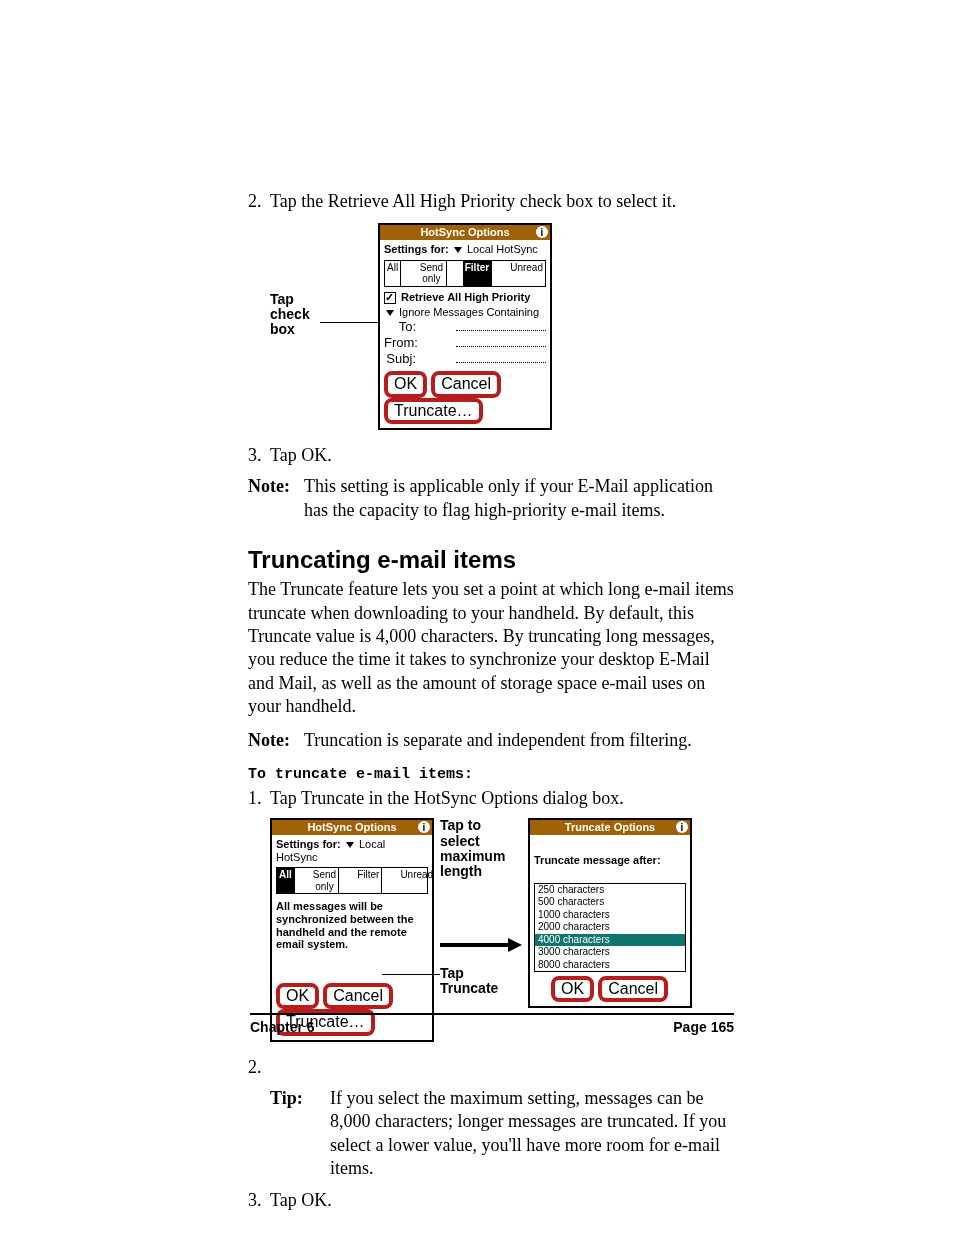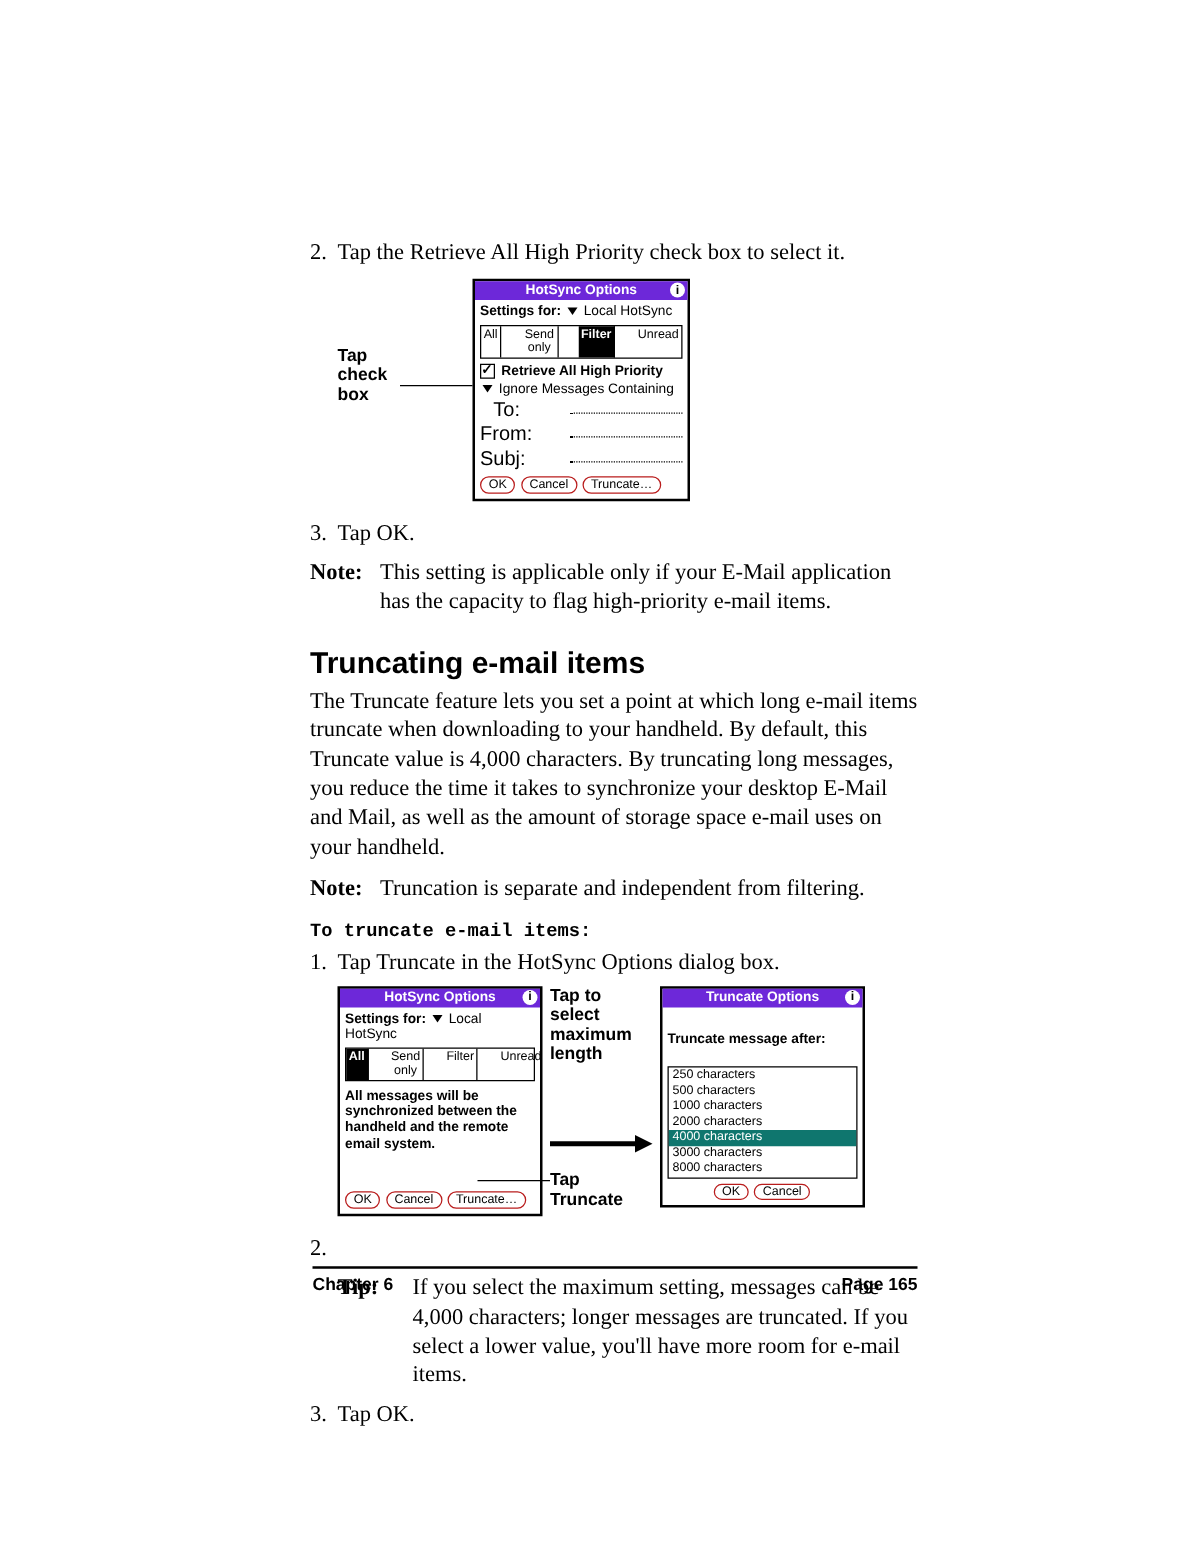--- a/index.html
+++ b/index.html
@@ -84,21 +84,21 @@
   .palm {
     border: 2px solid #000;
     width: 170px;
     font-family: Arial, Helvetica, sans-serif;
     font-size: 11px;
     line-height: 1.15;
     background: #fff;
     position: relative;
   }
   .palm .titlebar {
-    background: #6d28d9;
+    background: #a16207;
     color: #fff;
     font-weight: bold;
     padding: 1px 2px;
     display: flex;
     justify-content: center;
     align-items: center;
     position: relative;
   }
   .palm .titlebar .info {
     position: absolute;
@@ -170,42 +170,42 @@
     left: 0; top: -2px;
     font-size: 11px;
     font-weight: bold;
   }
   .palm .ignore-row {
     margin: 2px 0;
   }
   .palm .field-row {
     display: flex;
     margin: 1px 0;
-    font-size: 16px;
+    font-size: 13px;
     gap: 36px;
   }
   .palm .field-row .flbl {
     width: 32px;
     text-align: right;
     margin-right: 4px;
   }
   .palm .field-row .fline {
     flex: 1;
     border-bottom: 1px dotted #000;
     height: 10px;
   }
   .palm .btnrow {
     margin-top: 4px;
   }
   .palm .pbtn {
     display: inline-block;
-    border: 1px solid #b91c1c;
+    border: 4px solid #b91c1c;
     border-radius: 8px;
     padding: 0 6px;
-    font-size: 10px;
+    font-size: 16px;
     margin-right: 1px;
   }
   .palm .sync-msg {
     font-weight: bold;
     font-size: 11px;
     padding: 2px 0 28px 0;
     line-height: 1.15;
   }
 
   .fig2-wrap {
@@ -439,21 +439,21 @@
       </div>
     </div>
   </div>
 
   <div class="body-text num-line">
     <div class="num">2.</div>
   </div>
 
   <div class="body-text tip-row">
     <div class="tip-lbl">Tip:</div>
-    <div>If you select the maximum setting, messages can be 4,000 characters; longer messages are truncated. If you select a lower value, you'll have more room for e-mail items.</div>
+    <div>If you select the maximum setting, messages can be 8,000 characters; longer messages are truncated. If you select a lower value, you'll have more room for e-mail items.</div>
   </div>
 
   <div class="body-text num-line" style="margin-top:8px;">
     <div class="num">3.</div>
     <div>Tap OK.</div>
   </div>
 
   <div class="footer">
     <span>Chapter 6</span>
     <span>Page 165</span>

